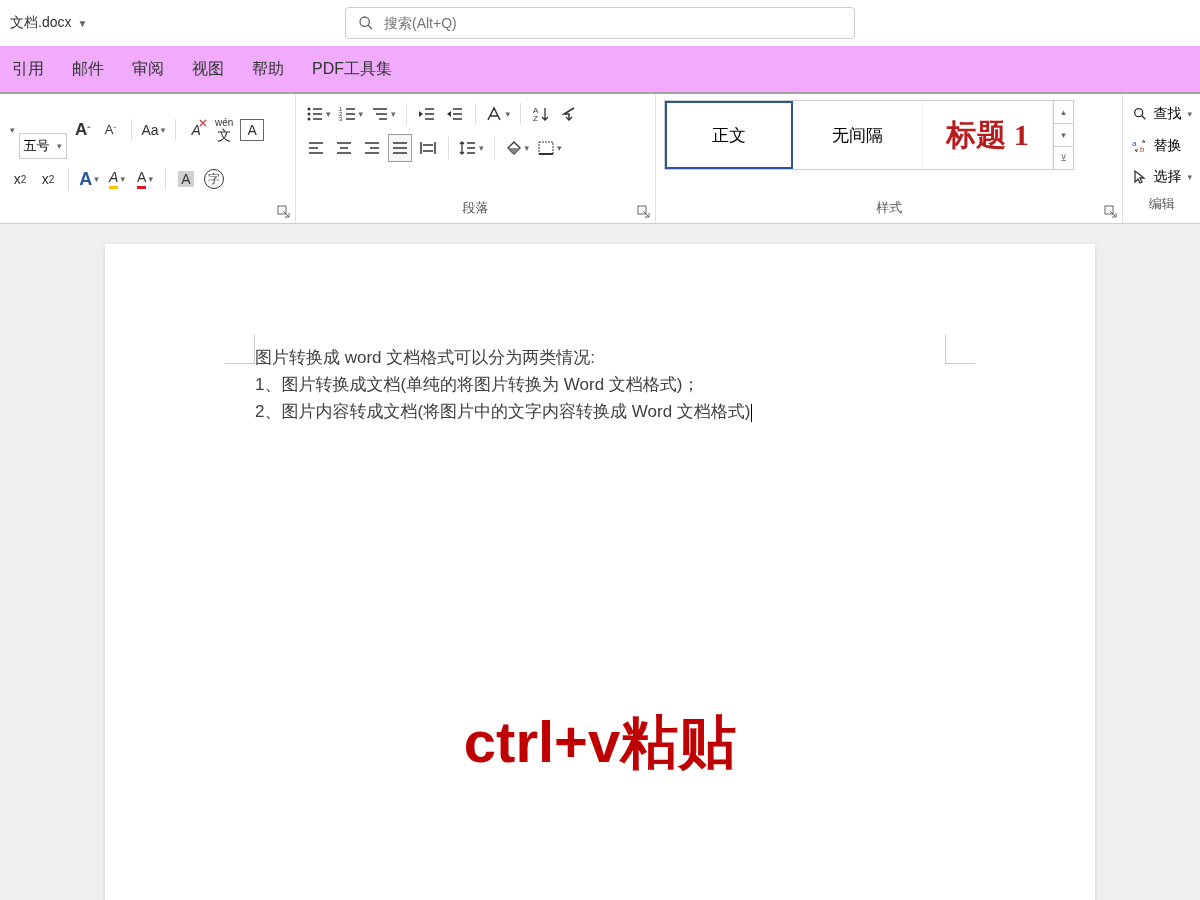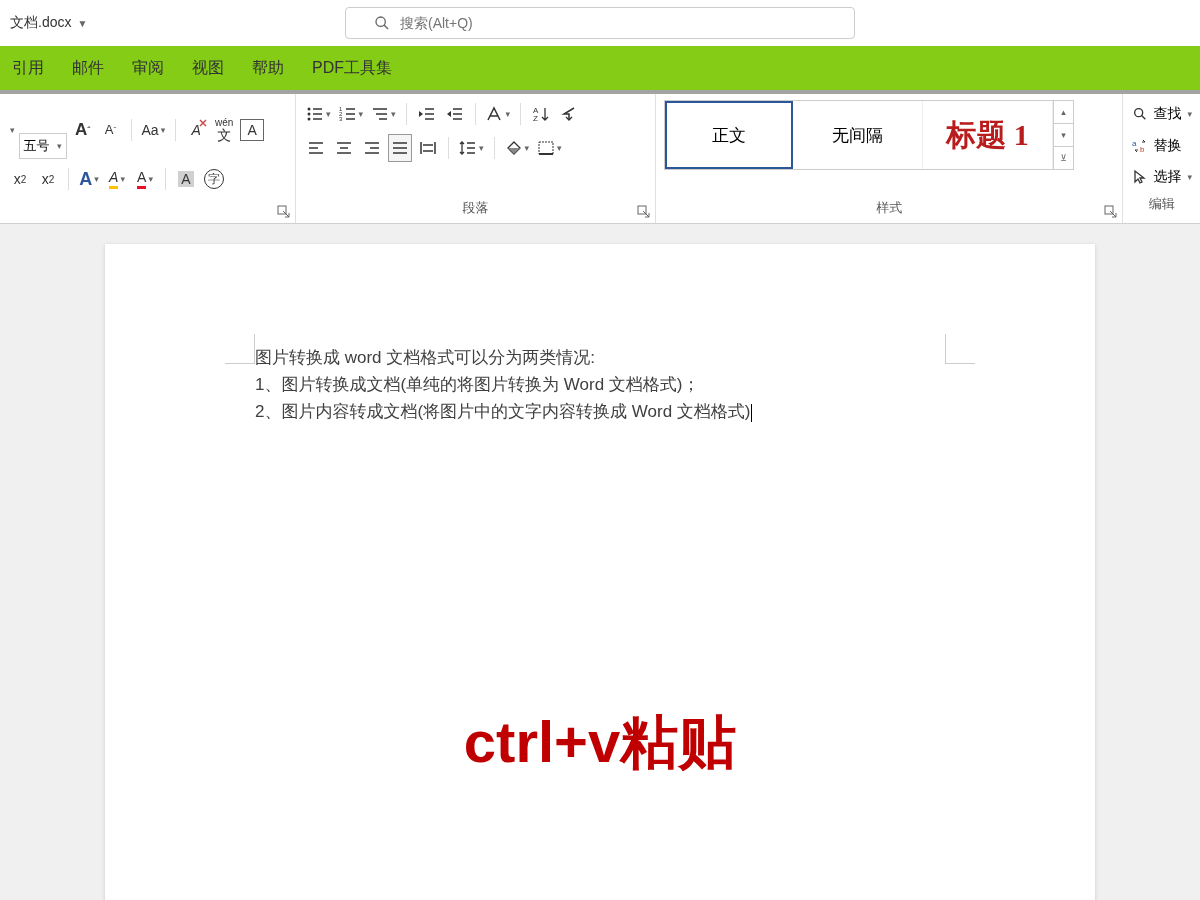--- a/index.html
+++ b/index.html
@@ -1,25 +1,25 @@
 <!DOCTYPE html>
 <html><head>
   <meta charset="utf-8">
   <style>
     * { margin: 0; padding: 0; box-sizing: border-box; }
     body { font-family: "Microsoft YaHei", "Segoe UI", sans-serif; background: #f0f0f0; width: 1200px; height: 900px; overflow: hidden; }
     
     .titlebar { height: 46px; background: #fff; display: flex; align-items: center; padding: 0 10px; }
     .doc-title { font-size: 14px; color: #333; margin-left: 0; }
     .doc-dropdown { margin-left: 6px; color: #666; font-size: 10px; }
-    .search-box { margin-left: auto; margin-right: auto; display: flex; align-items: center; border: 1px solid #ccc; border-radius: 4px; height: 32px; width: 510px; padding: 0 28px; background: #fff; position: absolute; left: 50%; transform: translateX(-50%); top: 7px; }
+    .search-box { margin-left: auto; margin-right: auto; display: flex; align-items: center; border: 1px solid #ccc; border-radius: 4px; height: 32px; width: 510px; padding: 0 12px; background: #fff; position: absolute; left: 50%; transform: translateX(-50%); top: 7px; }
     .search-icon { width: 16px; height: 16px; margin-right: 10px; color: #666; }
     .search-input { border: none; outline: none; font-size: 14px; color: #888; flex: 1; background: transparent; }
     
-    .tabs { height: 48px; background: #84cc16; display: flex; align-items: center; padding: 0 8px; gap: 20px; font-size: 16px; color: #333; border-bottom: 4px solid #a3a3a3; }
+    .tabs { height: 48px; background: #f0abfc; display: flex; align-items: center; padding: 0 8px; gap: 20px; font-size: 16px; color: #333; border-bottom: 2px solid #a3a3a3; }
     .tab { cursor: pointer; padding: 6px 4px; }
     
     .ribbon { height: 130px; background: #fff; display: flex; border-bottom: 1px solid #d0d0d0; box-shadow: 0 2px 3px rgba(0,0,0,0.05); }
     .ribbon-group { border-right: 1px solid #e0e0e0; padding: 6px 8px 2px 8px; display: flex; flex-direction: column; position: relative; }
     .ribbon-group-label { text-align: center; font-size: 13px; color: #555; margin-top: auto; padding-bottom: 4px; }
     .ribbon-rows { display: flex; flex-direction: column; gap: 6px; }
     .ribbon-row { display: flex; align-items: center; gap: 4px; }
     .rbtn { display: inline-flex; align-items: center; justify-content: center; min-width: 24px; height: 28px; cursor: pointer; color: #333; font-size: 14px; padding: 0 2px; }
     .dd { font-size: 9px; color: #666; margin-left: 2px; }
     .font-size-sel { border: 1px solid #ccc; height: 26px; width: 48px; display: flex; align-items: center; justify-content: space-between; padding: 0 4px; font-size: 13px; margin-top: 33px; }

